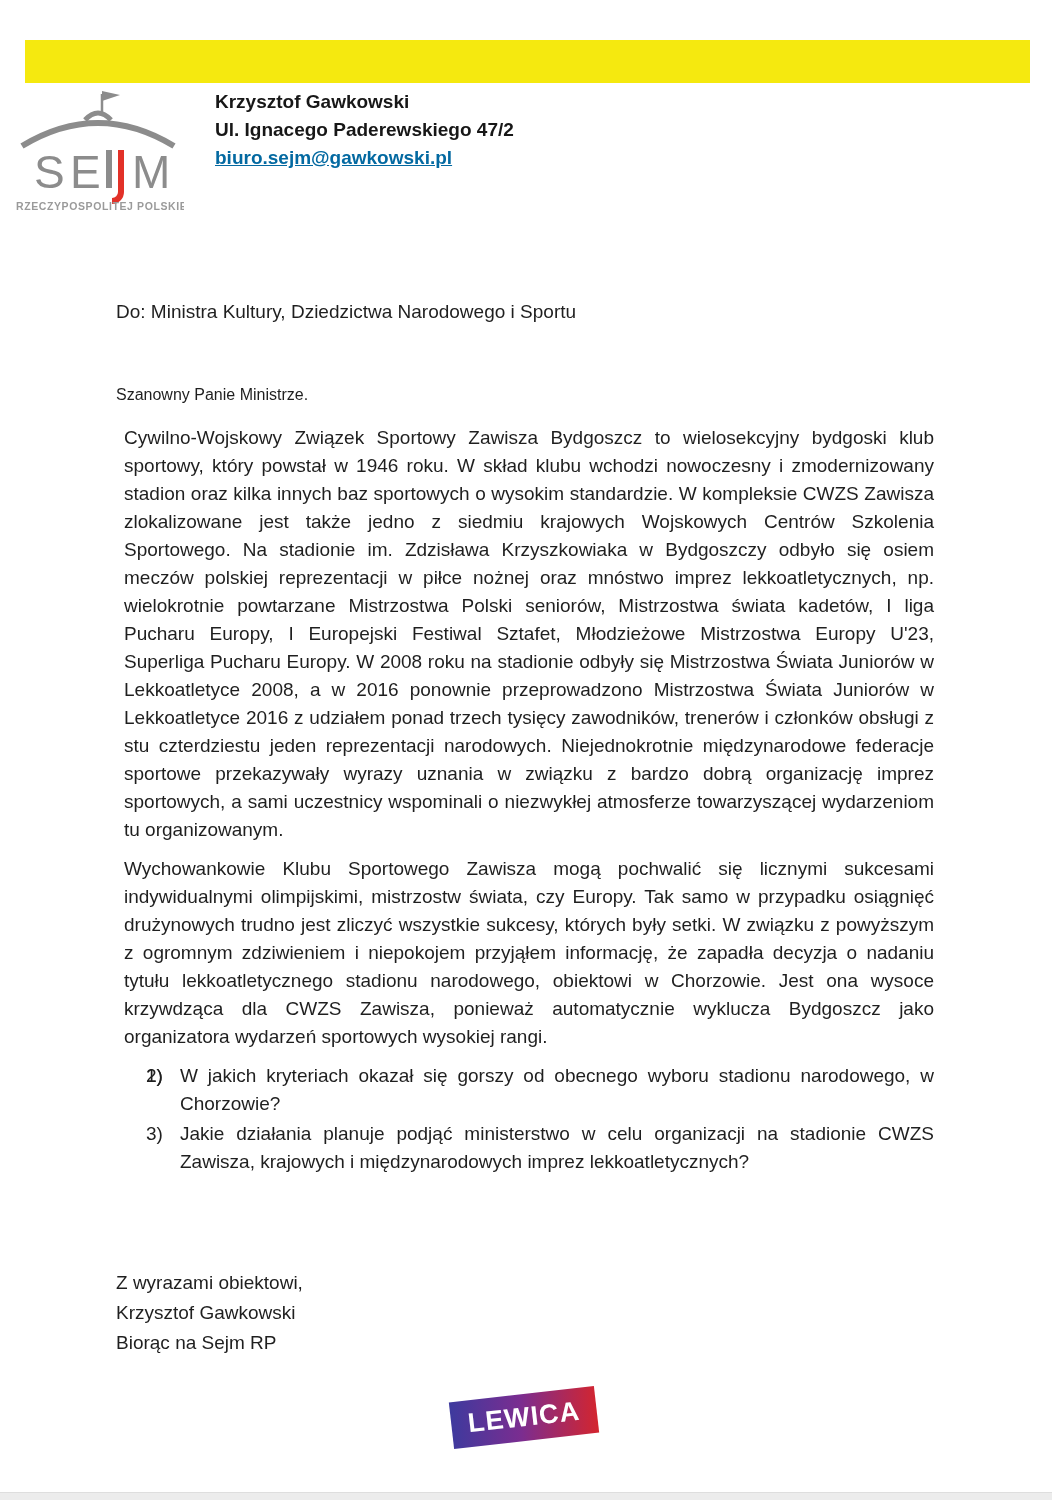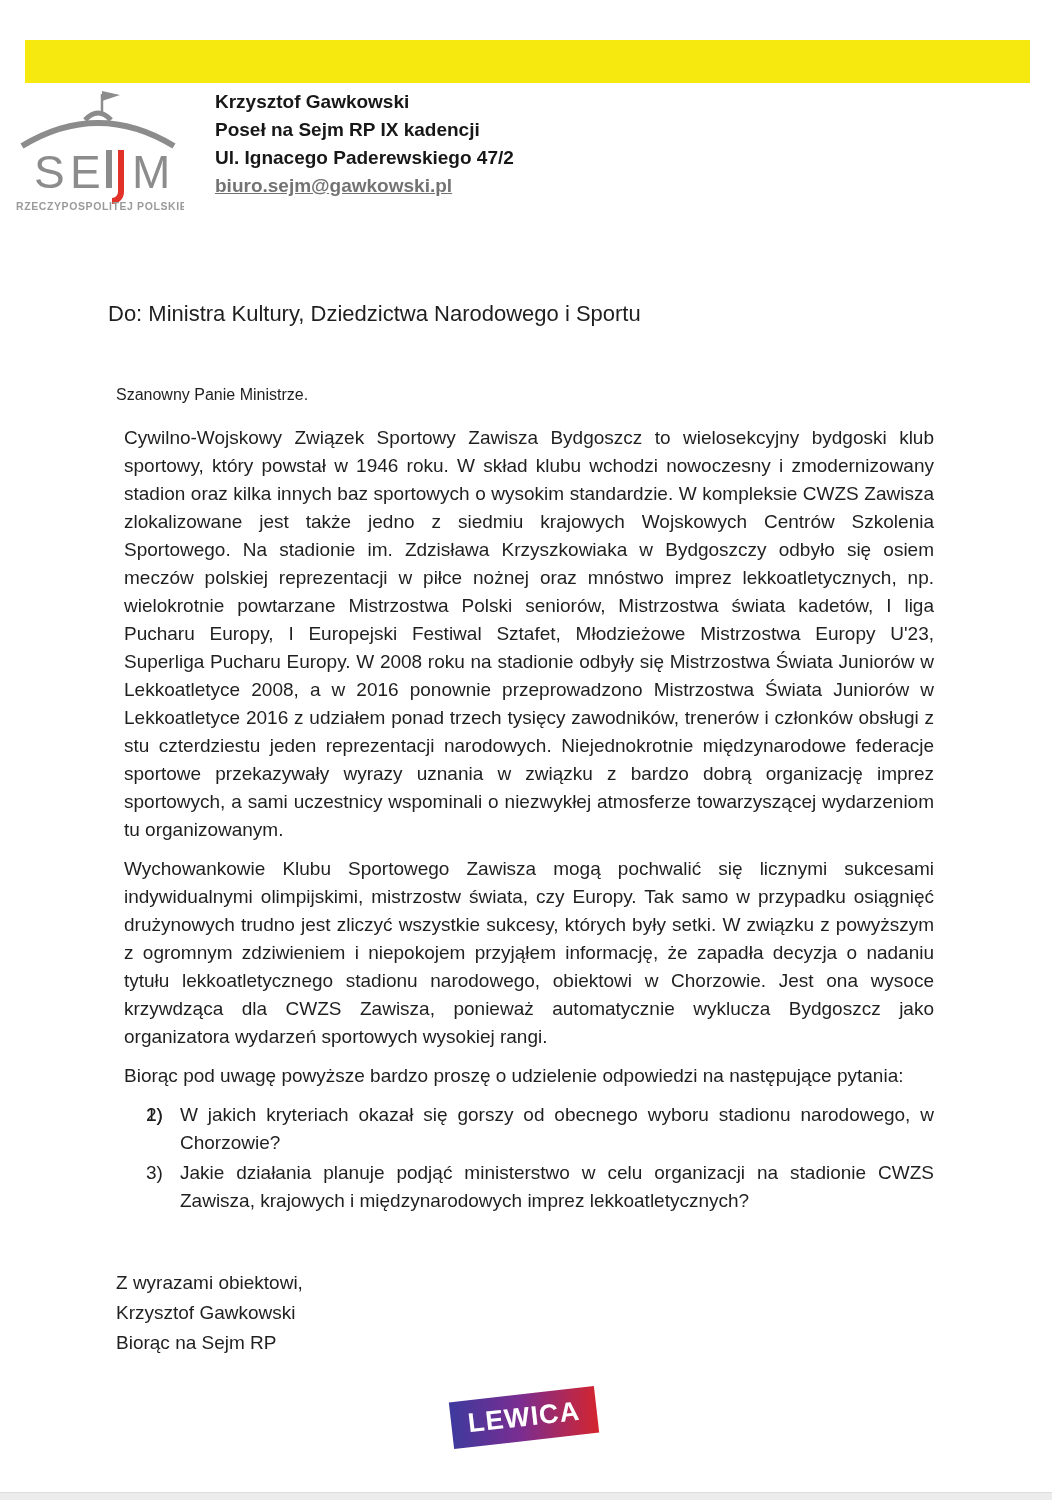--- a/index.html
+++ b/index.html
@@ -30,33 +30,33 @@
 
   
   .sender{
     position:absolute;
     left:215px; top:88px;
     font-size:19px;
     font-weight:bold;
     line-height:28px;
     color:#171717;
   }
-  .sender .email{ text-decoration:underline; color:#737373; cursor:pointer; }
+  .sender .email{ text-decoration:underline; color:#0369a1; cursor:pointer; }
 
   
   .subject{
     position:absolute;
     left:116px; top:258px;
     font-size:19px;
     font-weight:bold;
   }
   .addressee{
     position:absolute;
-    left:108px; top:301px;
-    font-size:22px;
+    left:116px; top:301px;
+    font-size:19px;
   }
   .salutation{
     position:absolute;
     left:116px; top:386px;
     font-size:16px;
   }
   .body-text{
     position:absolute;
     left:116px; top:424px;
     width:818px;
@@ -138,34 +138,32 @@
       <rect x="92" y="66" width="6" height="38" fill="#8c8c8c"></rect>
       <path d="M 107 66 v 42 a 9 9 0 0 1 -9 9" fill="none" stroke="#e23128" stroke-width="6"></path>
       <text x="118" y="104" font-family="Liberation Sans, sans-serif" font-size="46" fill="#8c8c8c">M</text>
 
       <text x="2" y="126" font-family="Liberation Sans, sans-serif" font-size="10.5" font-weight="bold" letter-spacing="0.6" fill="#9a9a9a">RZECZYPOSPOLITEJ POLSKIEJ</text>
     </svg>
   </div>
 
   <div class="sender">
     <div>Krzysztof Gawkowski</div>
-    <div>Poseł na Sejm RP IX kadencji</div>
     <div>Ul. Ignacego Paderewskiego 47/2</div>
     <div class="email">biuro.sejm@gawkowski.pl</div>
   </div>
 
 
   <div class="addressee">Do: Ministra Kultury, Dziedzictwa Narodowego i Sportu</div>
 
   <div class="salutation">Szanowny Panie Ministrze.</div>
 
   <div class="body-text">
     <p>Cywilno-Wojskowy Związek Sportowy Zawisza Bydgoszcz to wielosekcyjny bydgoski klub sportowy, który powstał w 1946 roku. W skład klubu wchodzi nowoczesny i zmodernizowany stadion oraz kilka innych baz sportowych o wysokim standardzie. W kompleksie CWZS Zawisza zlokalizowane jest także jedno z siedmiu krajowych Wojskowych Centrów Szkolenia Sportowego. Na stadionie im. Zdzisława Krzyszkowiaka w Bydgoszczy odbyło się osiem meczów polskiej reprezentacji w piłce nożnej oraz mnóstwo imprez lekkoatletycznych, np. wielokrotnie powtarzane Mistrzostwa Polski seniorów, Mistrzostwa świata kadetów, I liga Pucharu Europy, I Europejski Festiwal Sztafet, Młodzieżowe Mistrzostwa Europy U'23, Superliga Pucharu Europy.  W 2008 roku na stadionie odbyły się Mistrzostwa Świata Juniorów w Lekkoatletyce 2008, a w 2016 ponownie przeprowadzono Mistrzostwa Świata Juniorów w Lekkoatletyce 2016 z udziałem ponad trzech tysięcy zawodników, trenerów i członków obsługi z stu czterdziestu jeden reprezentacji narodowych. Niejednokrotnie międzynarodowe federacje sportowe przekazywały wyrazy uznania w związku z bardzo dobrą organizację imprez sportowych, a sami uczestnicy wspominali o niezwykłej atmosferze towarzyszącej wydarzeniom tu organizowanym.</p>
     <p>Wychowankowie Klubu Sportowego Zawisza mogą pochwalić się licznymi sukcesami indywidualnymi olimpijskimi, mistrzostw świata, czy Europy. Tak samo w przypadku osiągnięć drużynowych trudno jest zliczyć wszystkie sukcesy, których były setki. W związku z powyższym z ogromnym zdziwieniem i niepokojem przyjąłem informację, że zapadła decyzja o nadaniu tytułu lekkoatletycznego stadionu narodowego, obiektowi w Chorzowie.  Jest ona wysoce krzywdząca dla CWZS Zawisza, ponieważ automatycznie wyklucza Bydgoszcz jako organizatora wydarzeń sportowych wysokiej rangi.</p>
-    <p>Biorąc pod uwagę powyższe bardzo proszę o udzielenie odpowiedzi na następujące pytania:</p>
     <ol class="questions">
       <li>
         <span class="qnum">1)</span>
       </li>
       <li>
         <span class="qnum">2)</span>
         <span class="qtext">W jakich kryteriach okazał się gorszy od obecnego wyboru stadionu narodowego, w Chorzowie?</span>
       </li>
       <li>
         <span class="qnum">3)</span>

